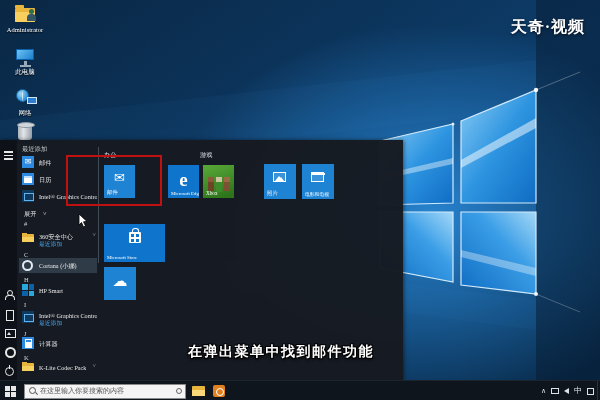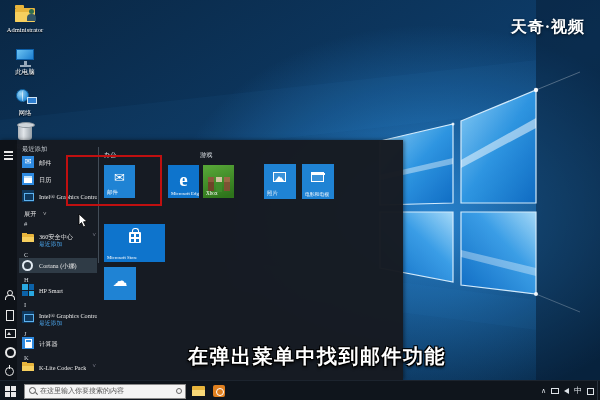--- a/index.html
+++ b/index.html
@@ -100,21 +100,21 @@
   .t-xbox{background:linear-gradient(160deg,#55a436 10%,#2e741b 90%);}
   .mc{position:absolute;bottom:7px;width:6px;}
   .mc i{display:block;width:6px;height:5px;}
   .xbl{position:absolute;left:3px;bottom:2px;font-size:5.2px;color:#fff;}
 
   
   .redbox{left:66px;top:155px;width:96px;height:51px;border:2px solid #c01010;z-index:12;}
   .cursor{left:78px;top:214px;z-index:20;}
 
   
-  .subtitle{left:188px;top:343px;font-size:20px;font-weight:bold;color:#fff;letter-spacing:1.5px;z-index:25;
+  .subtitle{left:188px;top:343px;font-size:14px;font-weight:bold;color:#fff;letter-spacing:1.5px;z-index:25;
     text-shadow:-1px -1px 0 #000,1px -1px 0 #000,-1px 1px 0 #000,1px 1px 0 #000,0 2px 3px #000;}
 
   
   .taskbar{left:0;bottom:0;width:600px;height:20px;background:#0f151c;z-index:40;border-top:1px solid #1c242e;}
   .startbtn{position:absolute;left:5px;top:5px;width:11px;height:11px;display:grid;
     grid-template-columns:5px 5px;grid-template-rows:5px 5px;gap:1px;}
   .startbtn i{background:#e8e8e8;}
   .searchbox{position:absolute;left:24px;top:2.5px;width:162px;height:15px;background:#f4f4f4;border:1px solid #8a8a8a;
     display:flex;align-items:center;}
   .mag{position:relative;width:8px;height:8px;margin:0 3px 0 4px;flex:none;}

